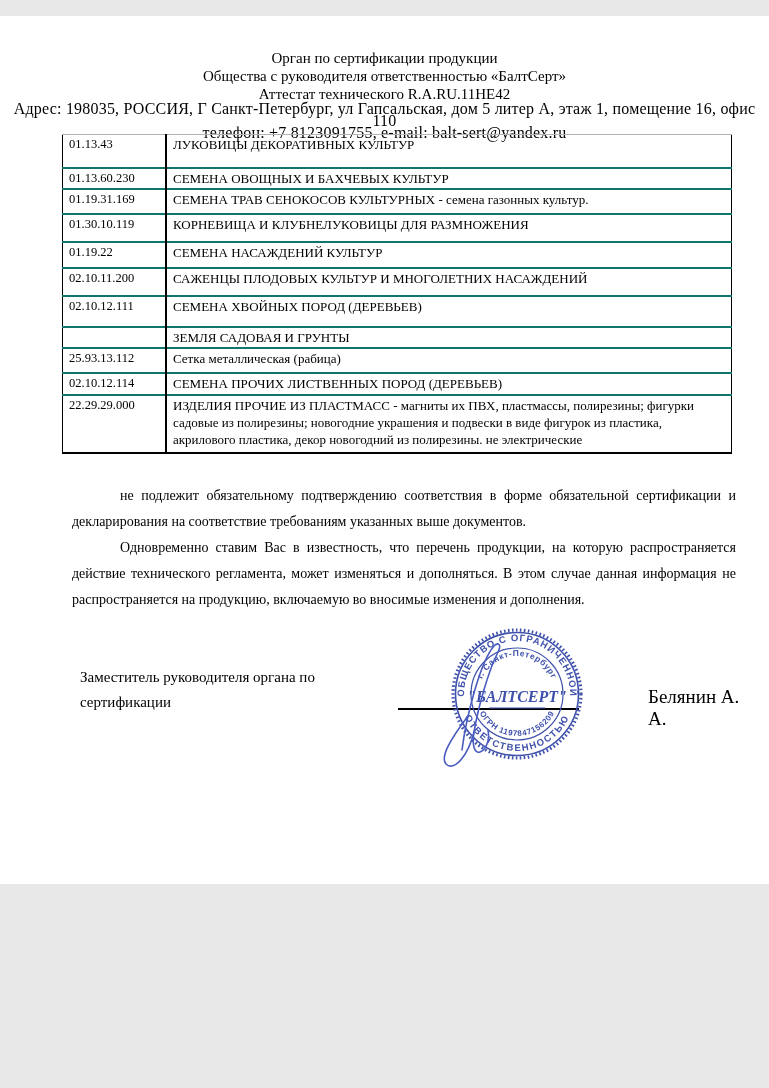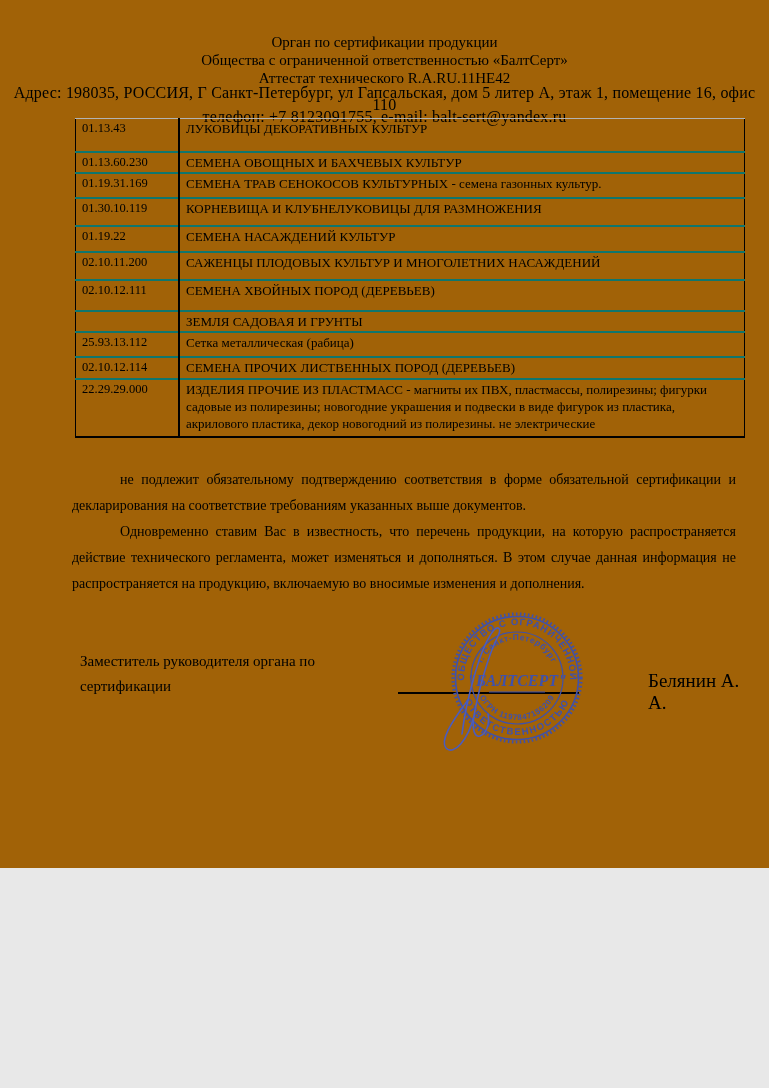--- a/index.html
+++ b/index.html
@@ -1,31 +1,31 @@
 <!DOCTYPE html>
 <html><head>
 <meta charset="utf-8">
 <style>
   html,body{margin:0;padding:0;background:#e8e8e8;}
   .page{
     position:relative;
     width:769px;height:868px;
-    background:#a16207;
+    background:#ffffff;
     font-family:"Liberation Serif","DejaVu Serif",serif;
     color:#000;
     overflow:hidden;
-    margin:0 auto;
+    margin:16px auto;
   }
   
   .doc-header{position:absolute;left:0;top:33px;width:100%;text-align:center;}
   .h-line{font-size:15px;line-height:18px;}
   .h-small{font-size:16px;line-height:12px;letter-spacing:.2px;}
   
   .codes-table{
-    position:absolute;left:75px;top:118px;width:670px;
+    position:absolute;left:62px;top:118px;width:670px;
     border-collapse:collapse;table-layout:fixed;
     font-size:13px;
   }
   .codes-table td{
     vertical-align:top;
     padding:1px 4px 1px 6px;
     border-top:2px solid #0f766e;
     line-height:17px;
   }
   .codes-table tr:first-child td{border-top:1px solid #b3b3b3;}
@@ -47,21 +47,21 @@
   .stamp-ring-text{font-family:"Liberation Sans","DejaVu Sans",sans-serif;font-weight:bold;}
   .stamp-center-text{font-family:"Liberation Serif","DejaVu Serif",serif;font-weight:bold;font-style:italic;}
 </style>
 </head>
 <body>
 
 <div class="page">
 
   <div class="doc-header">
     <div class="h-line">Орган по сертификации продукции</div>
-    <div class="h-line">Общества с ограниченной ответственностью «БалтСерт»</div>
+    <div class="h-line">Общества с руководителя ответственностью «БалтСерт»</div>
     <div class="h-line">Аттестат технического R.A.RU.11HE42</div>
     <div class="h-small">Адрес: 198035, РОССИЯ, Г Санкт-Петербург, ул Гапсальская, дом 5 литер А, этаж 1, помещение 16, офис 110</div>
     <div class="h-small">телефон: +7 8123091755, e-mail: balt-sert@yandex.ru</div>
   </div>
 
   <table class="codes-table">
     <tbody>
       <tr class="r1">
         <td class="code">01.13.43</td>
         <td>ЛУКОВИЦЫ ДЕКОРАТИВНЫХ КУЛЬТУР</td>

